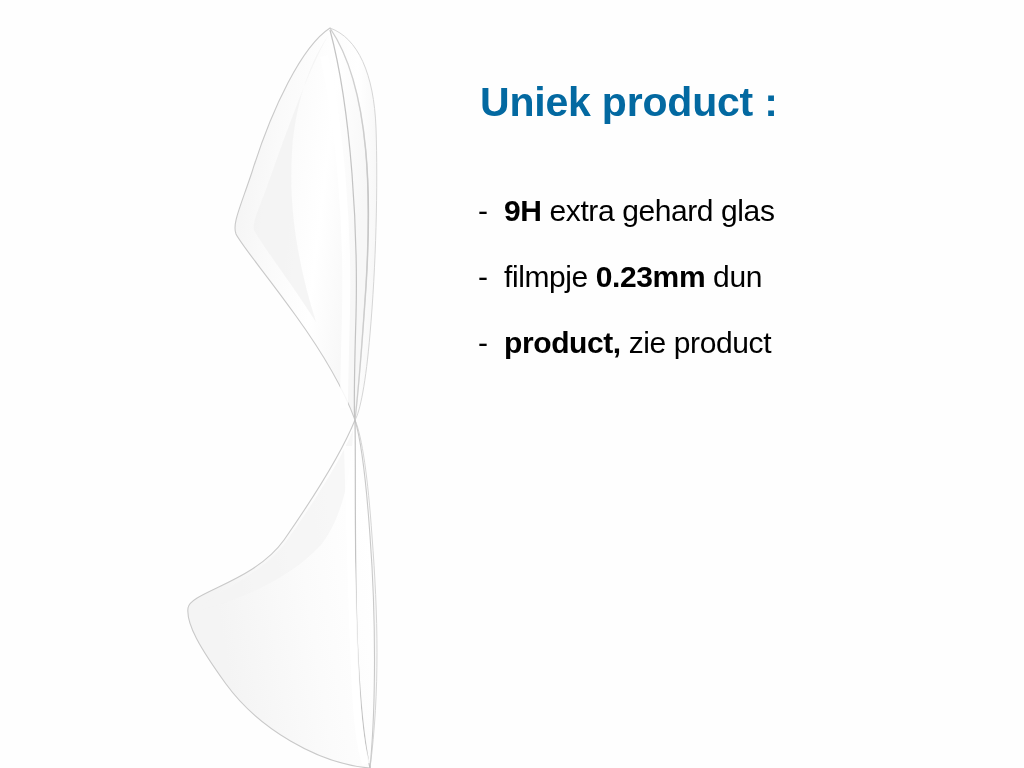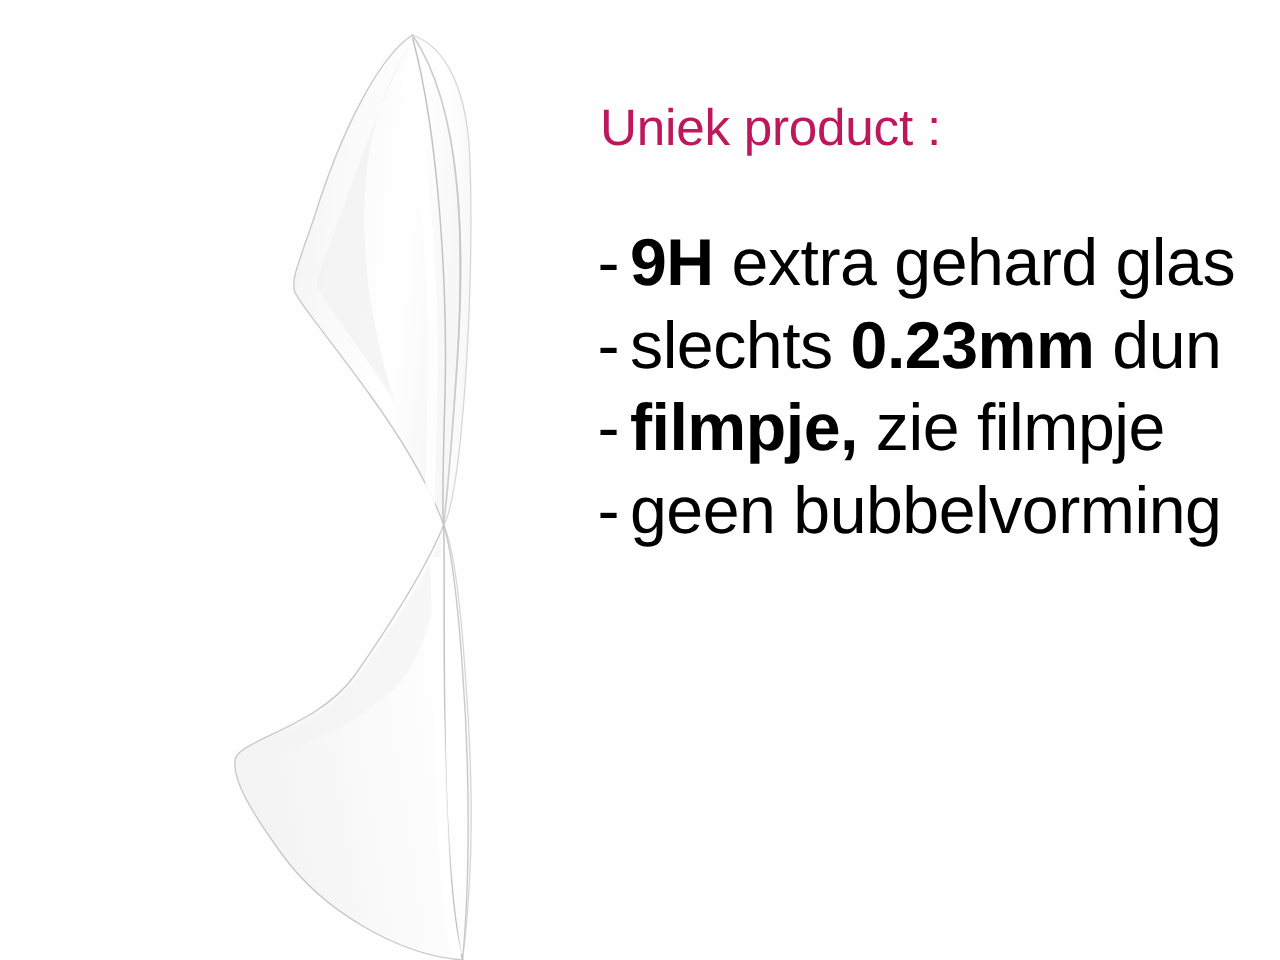--- a/index.html
+++ b/index.html
@@ -40,38 +40,38 @@
     left: 468px;
     top: 0;
     width: 556px;
     height: 768px;
   }
   #headline {
     position: absolute;
     left: 12px;
     top: 52px;
     font-size: 41px;
-    font-weight: normal;
-    color: #be185d;
+    font-weight: bold;
+    color: #0369a1;
     letter-spacing: -0.2px;
     white-space: nowrap;
   }
   #feature-list {
     position: absolute;
     left: 10px;
     top: 178px;
     width: 546px;
     list-style: none;
     margin: 0;
     padding: 0;
   }
   #feature-list li {
     height: 66px;
     line-height: 66px;
-    font-size: 53px;
+    font-size: 30px;
     color: #000000;
     white-space: nowrap;
     letter-spacing: -0.4px;
   }
   .dash {
     display: inline-block;
     width: 26px;
   }
   .strong {
     font-weight: bold;
@@ -166,19 +166,18 @@
                C 318 714 322 736 326 748" fill="none" stroke="#ffffff" stroke-width="8" opacity="0.85"></path>
 
       <path d="M 290 12 C 332 74 331 188 326 270 C 322 330 318 378 315 404" fill="none" stroke="url(#edgeSheenUp)" stroke-width="1.6"></path>
     </svg>
   </figure>
 
   <section id="copy-panel">
     <h1 id="headline">Uniek product :</h1>
     <ul id="feature-list">
         <li><span class="dash">-</span><span class="strong">9H</span><span> extra gehard glas</span></li>
-        <li><span class="dash">-</span><span>slechts </span><span class="strong">0.23mm</span><span> dun</span></li>
-        <li><span class="dash">-</span><span class="strong">filmpje,</span><span> zie filmpje</span></li>
-        <li><span class="dash">-</span><span>geen bubbelvorming</span></li>
+        <li><span class="dash">-</span><span>filmpje </span><span class="strong">0.23mm</span><span> dun</span></li>
+        <li><span class="dash">-</span><span class="strong">product,</span><span> zie product</span></li>
       </ul>
   </section>
 
 </div>
 
 </body></html>

